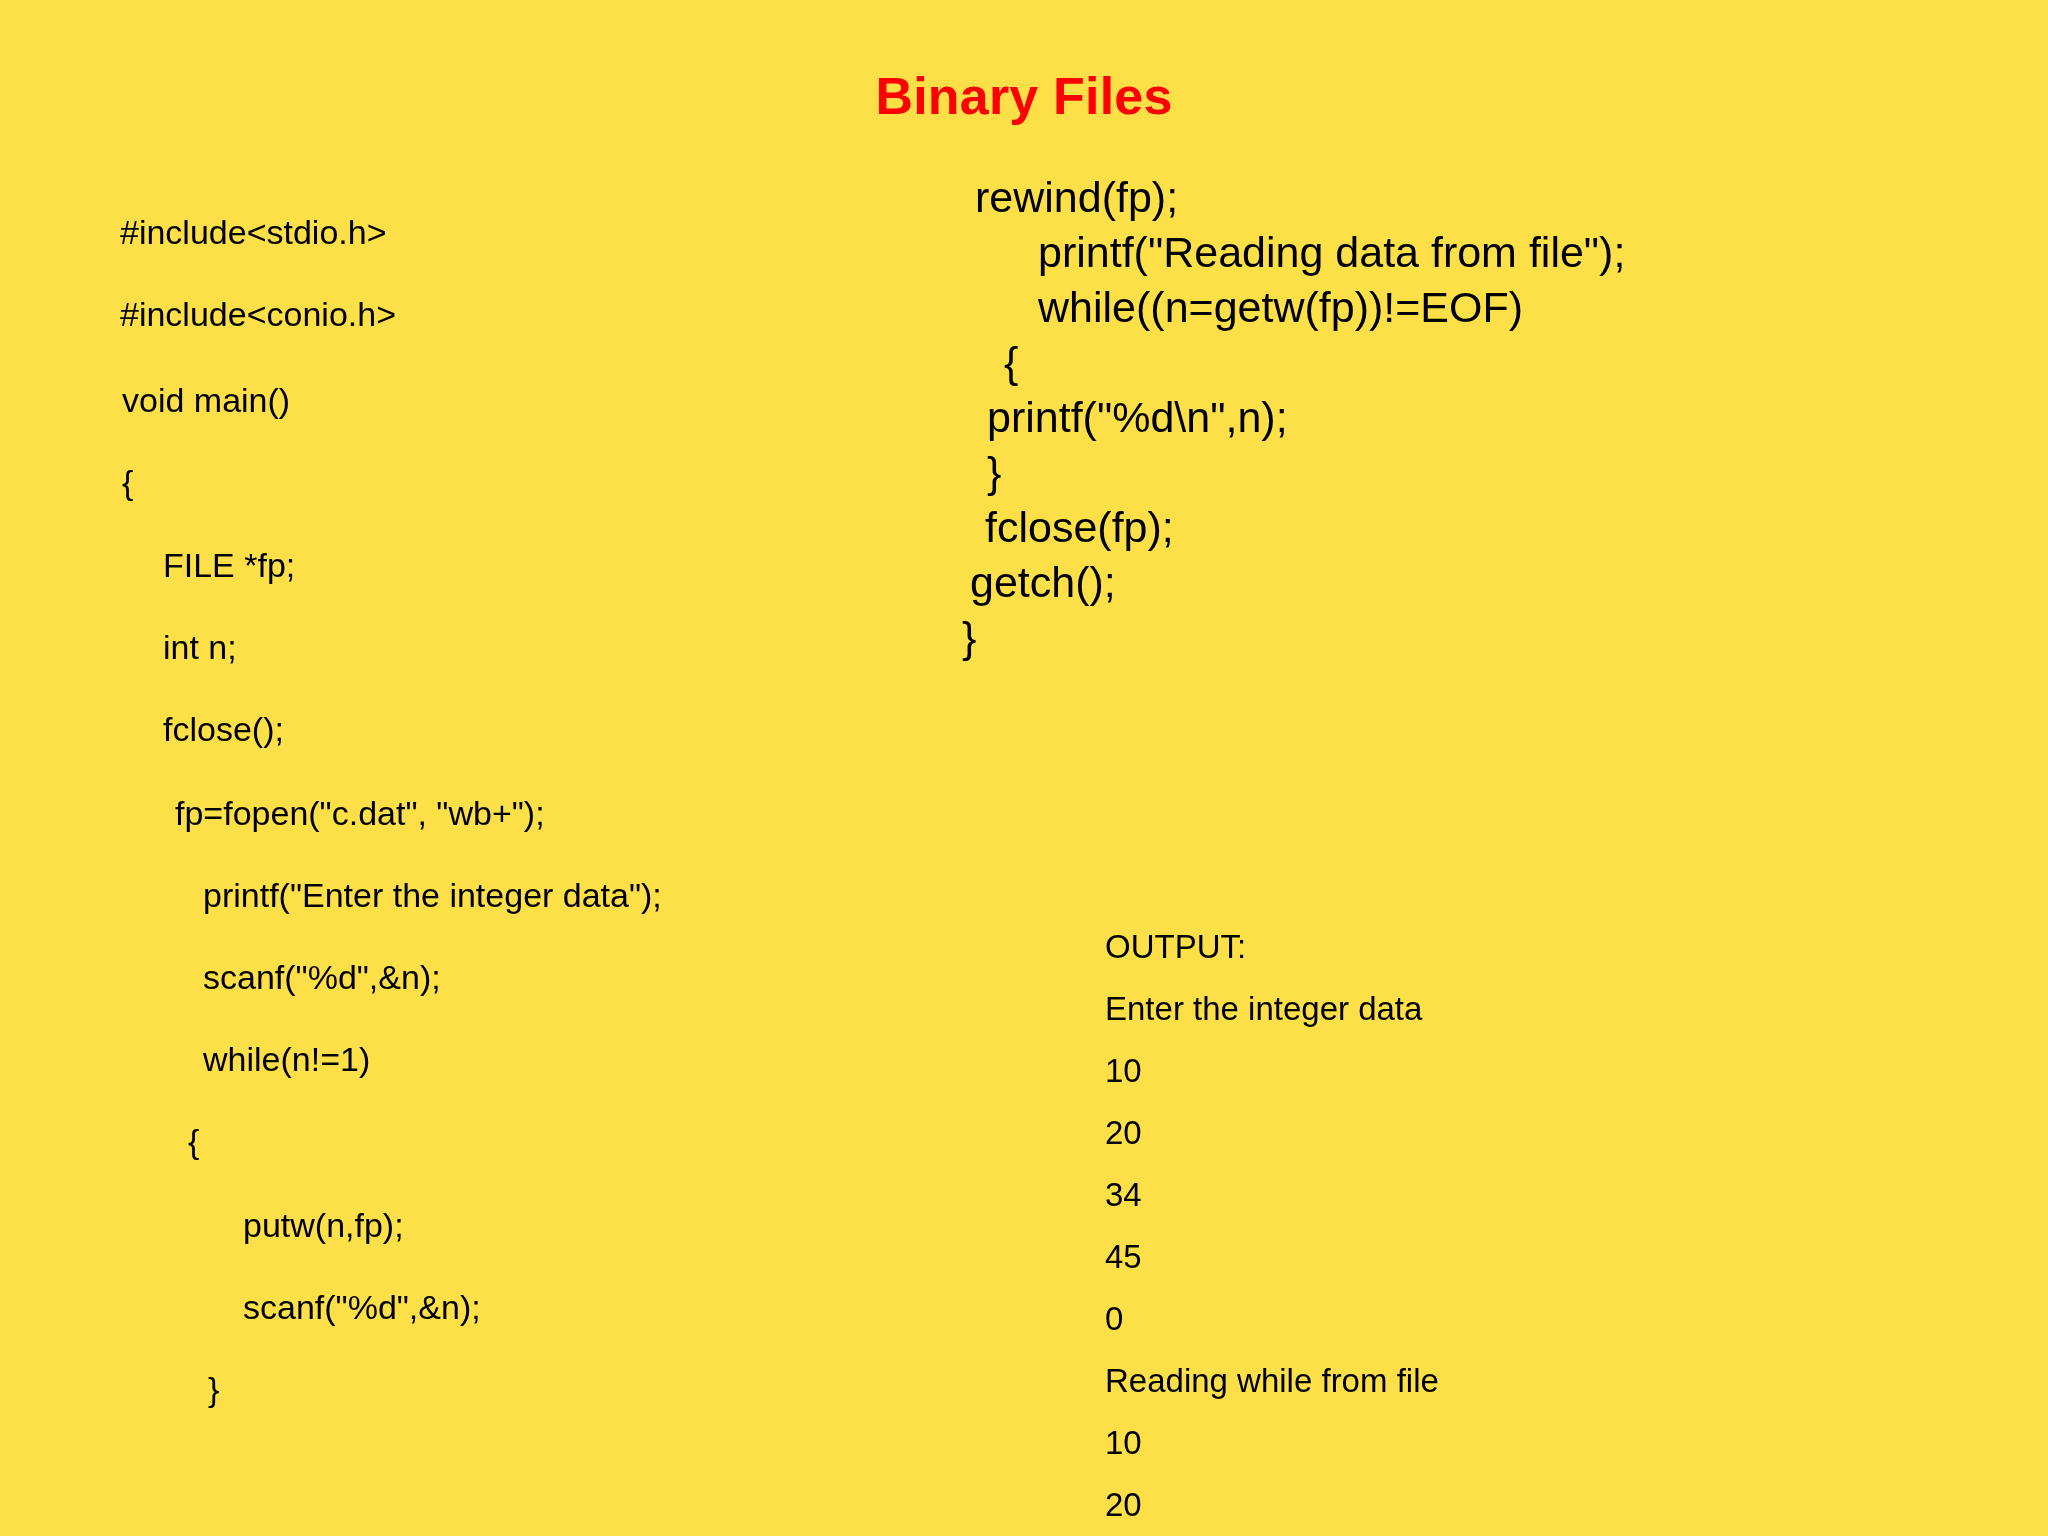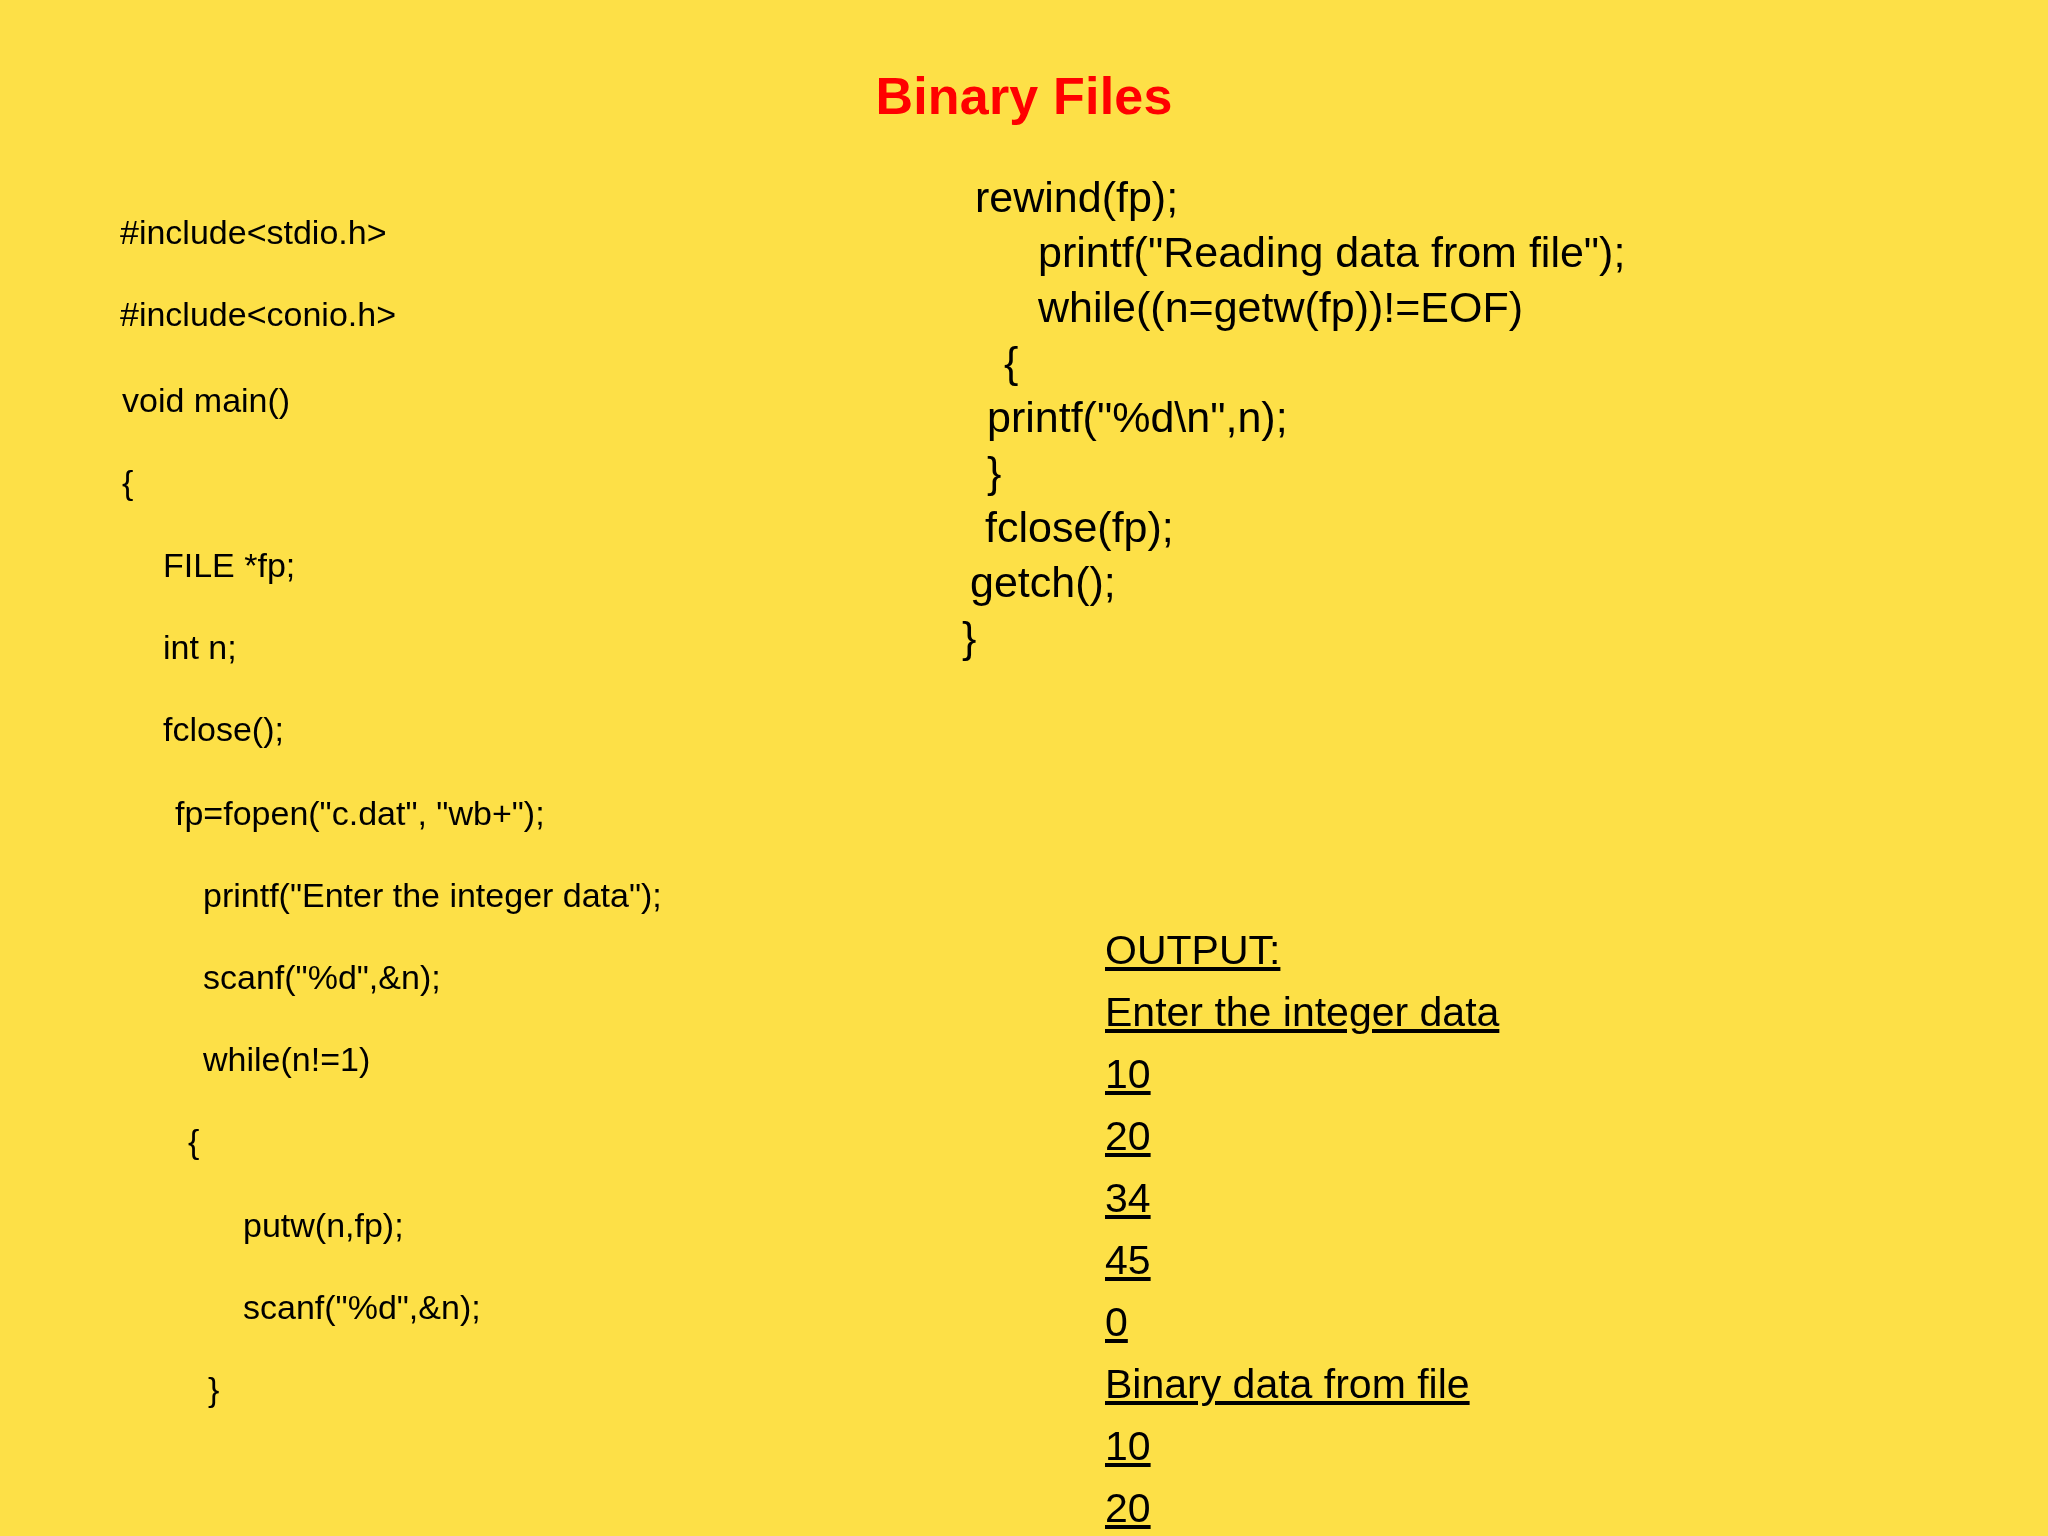--- a/index.html
+++ b/index.html
@@ -45,22 +45,21 @@
   #left-code .code-line {
     font-size: 34px;
   }
   
   #right-code .code-line {
     font-size: 43px;
     text-align: center;
   }
   
   #output-block .code-line {
-    font-size: 41px;
-    text-decoration: underline;
+    font-size: 33px;
   }
 
   #left-code, #right-code, #output-block {
     position: absolute;
     left: 0;
     top: 0;
     width: 2048px;
     height: 1536px;
   }
 </style>
@@ -102,18 +101,18 @@
     </div>
 
   <div id="output-block">
       <div class="code-line" style="left: 1105px; top: 930px;">OUTPUT:</div>
       <div class="code-line" style="left: 1105px; top: 992px;">Enter the integer data</div>
       <div class="code-line" style="left: 1105px; top: 1054px;">10</div>
       <div class="code-line" style="left: 1105px; top: 1116px;">20</div>
       <div class="code-line" style="left: 1105px; top: 1178px;">34</div>
       <div class="code-line" style="left: 1105px; top: 1240px;">45</div>
       <div class="code-line" style="left: 1105px; top: 1302px;">0</div>
-      <div class="code-line" style="left: 1105px; top: 1364px;">Binary data from file</div>
+      <div class="code-line" style="left: 1105px; top: 1364px;">Reading while from file</div>
       <div class="code-line" style="left: 1105px; top: 1426px;">10</div>
       <div class="code-line" style="left: 1105px; top: 1488px;">20</div>
     </div>
 
 </div>
 
 </body></html>

